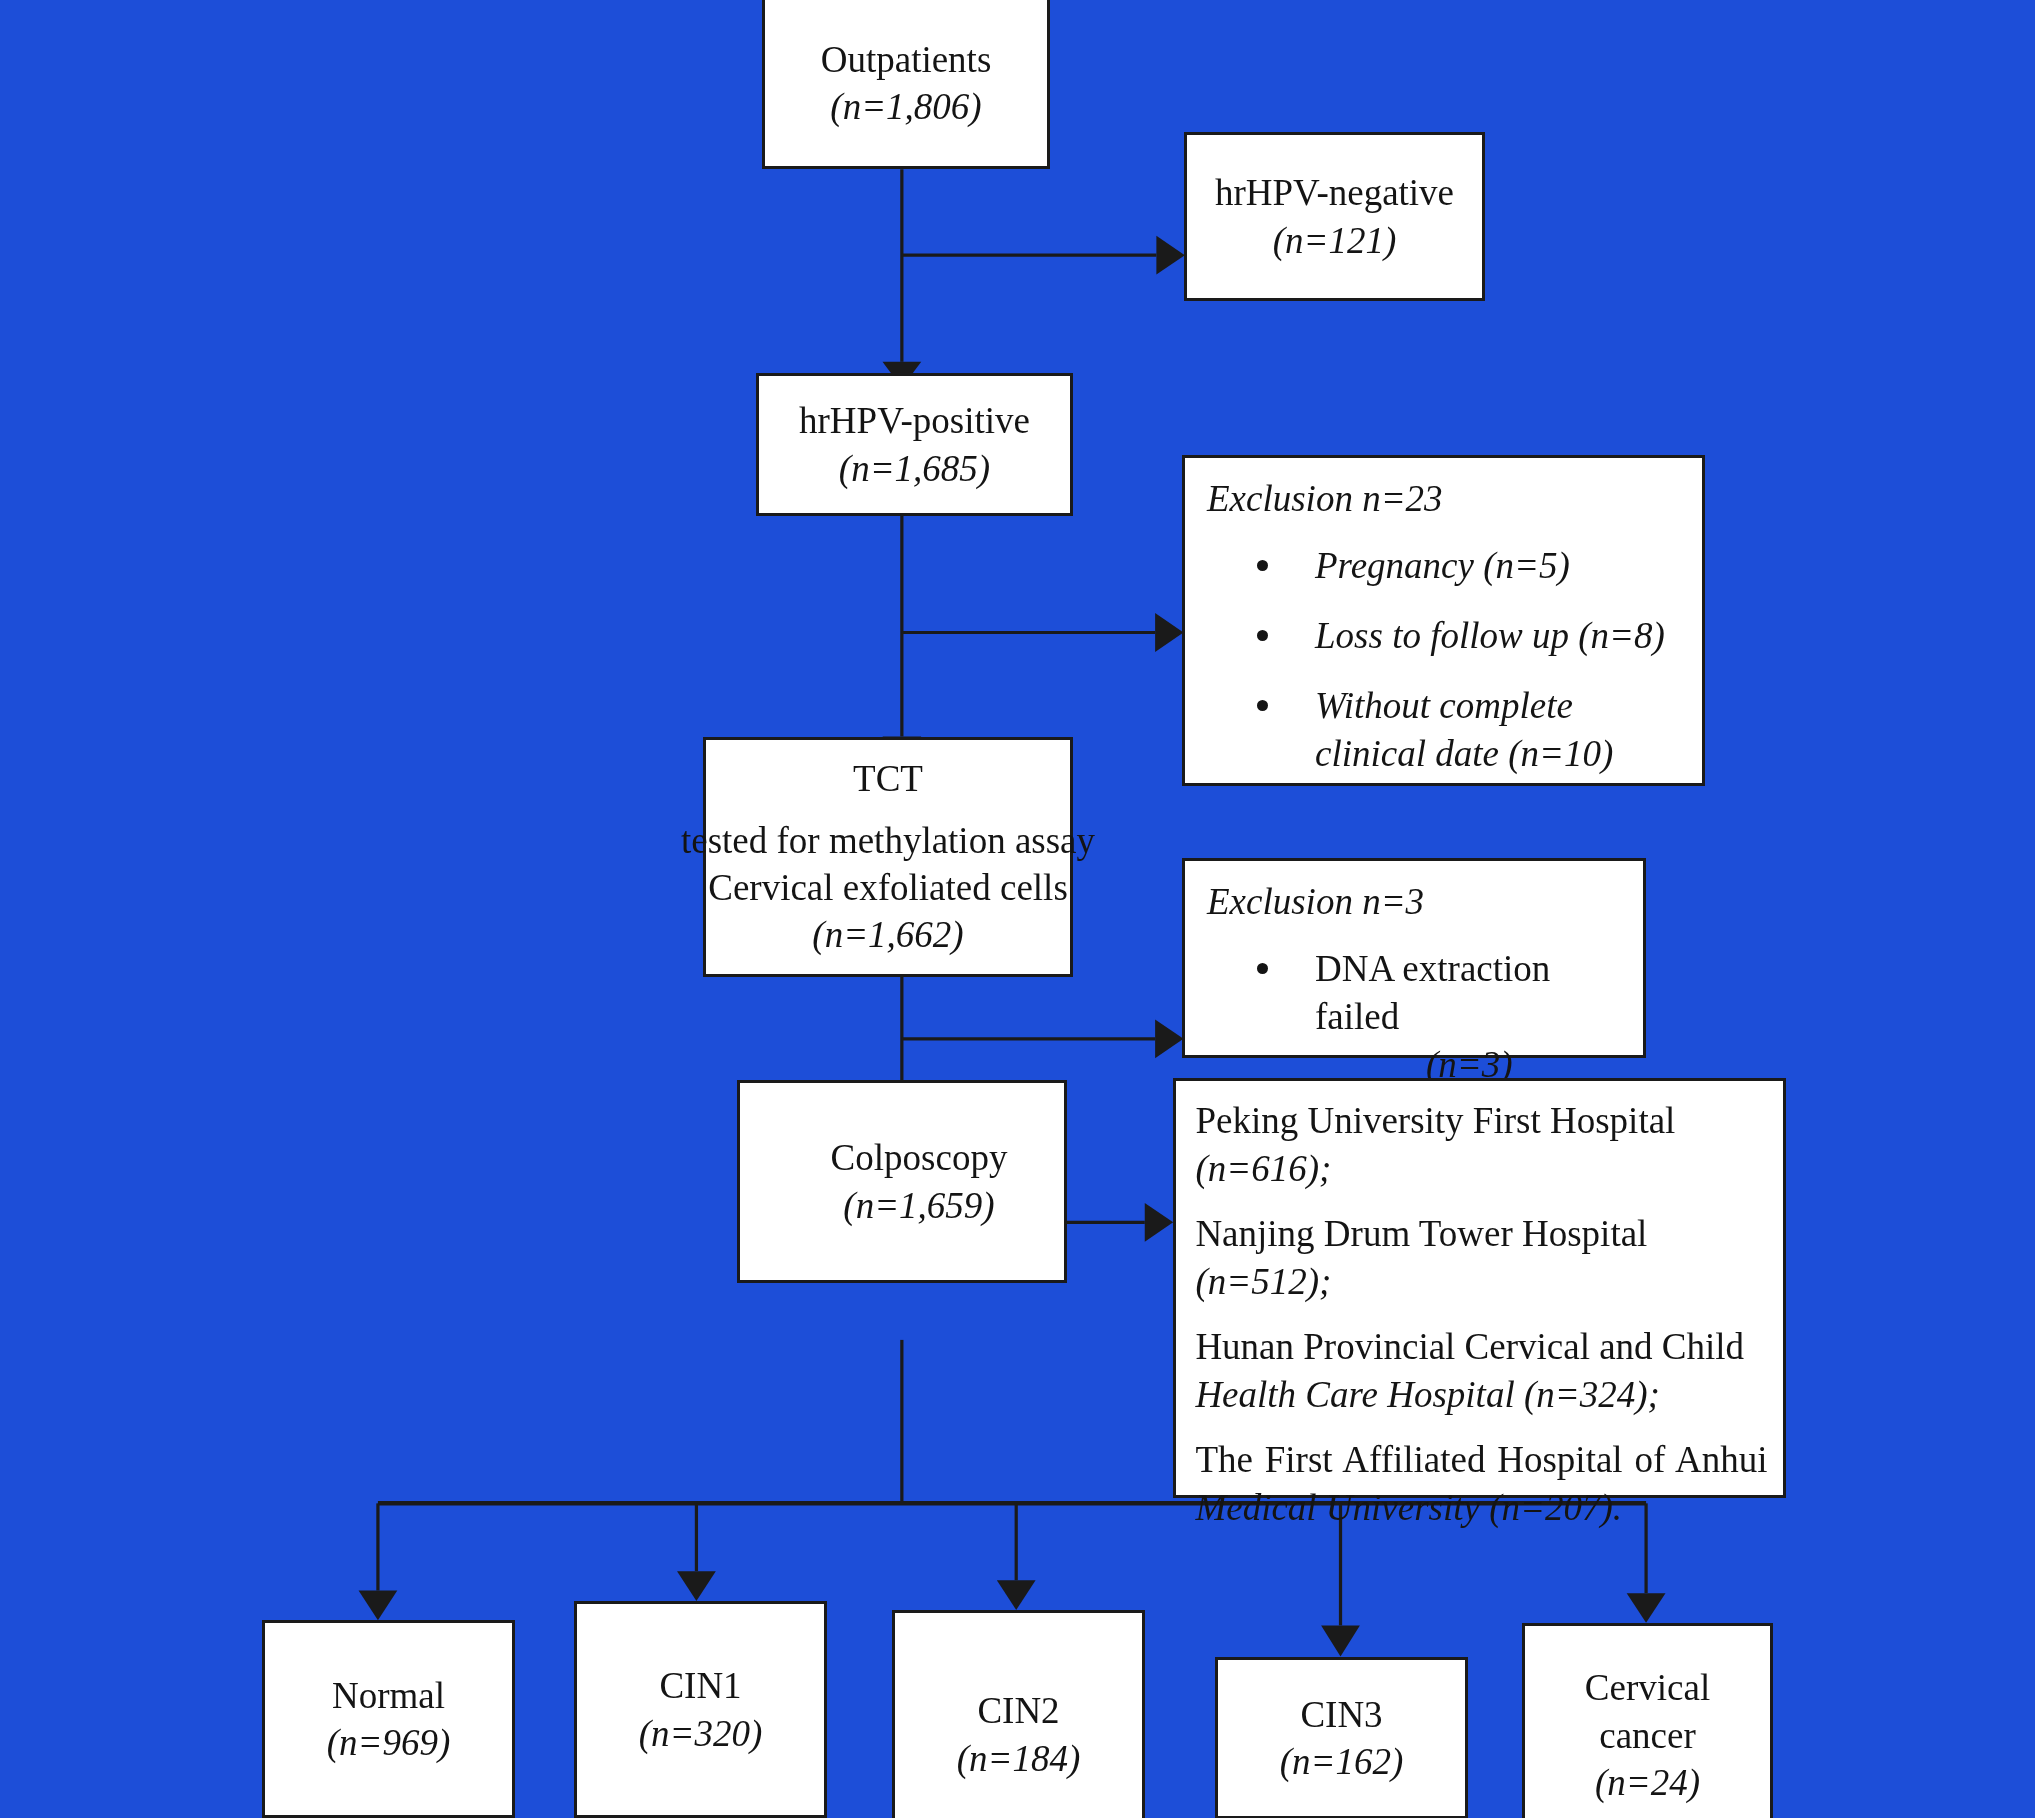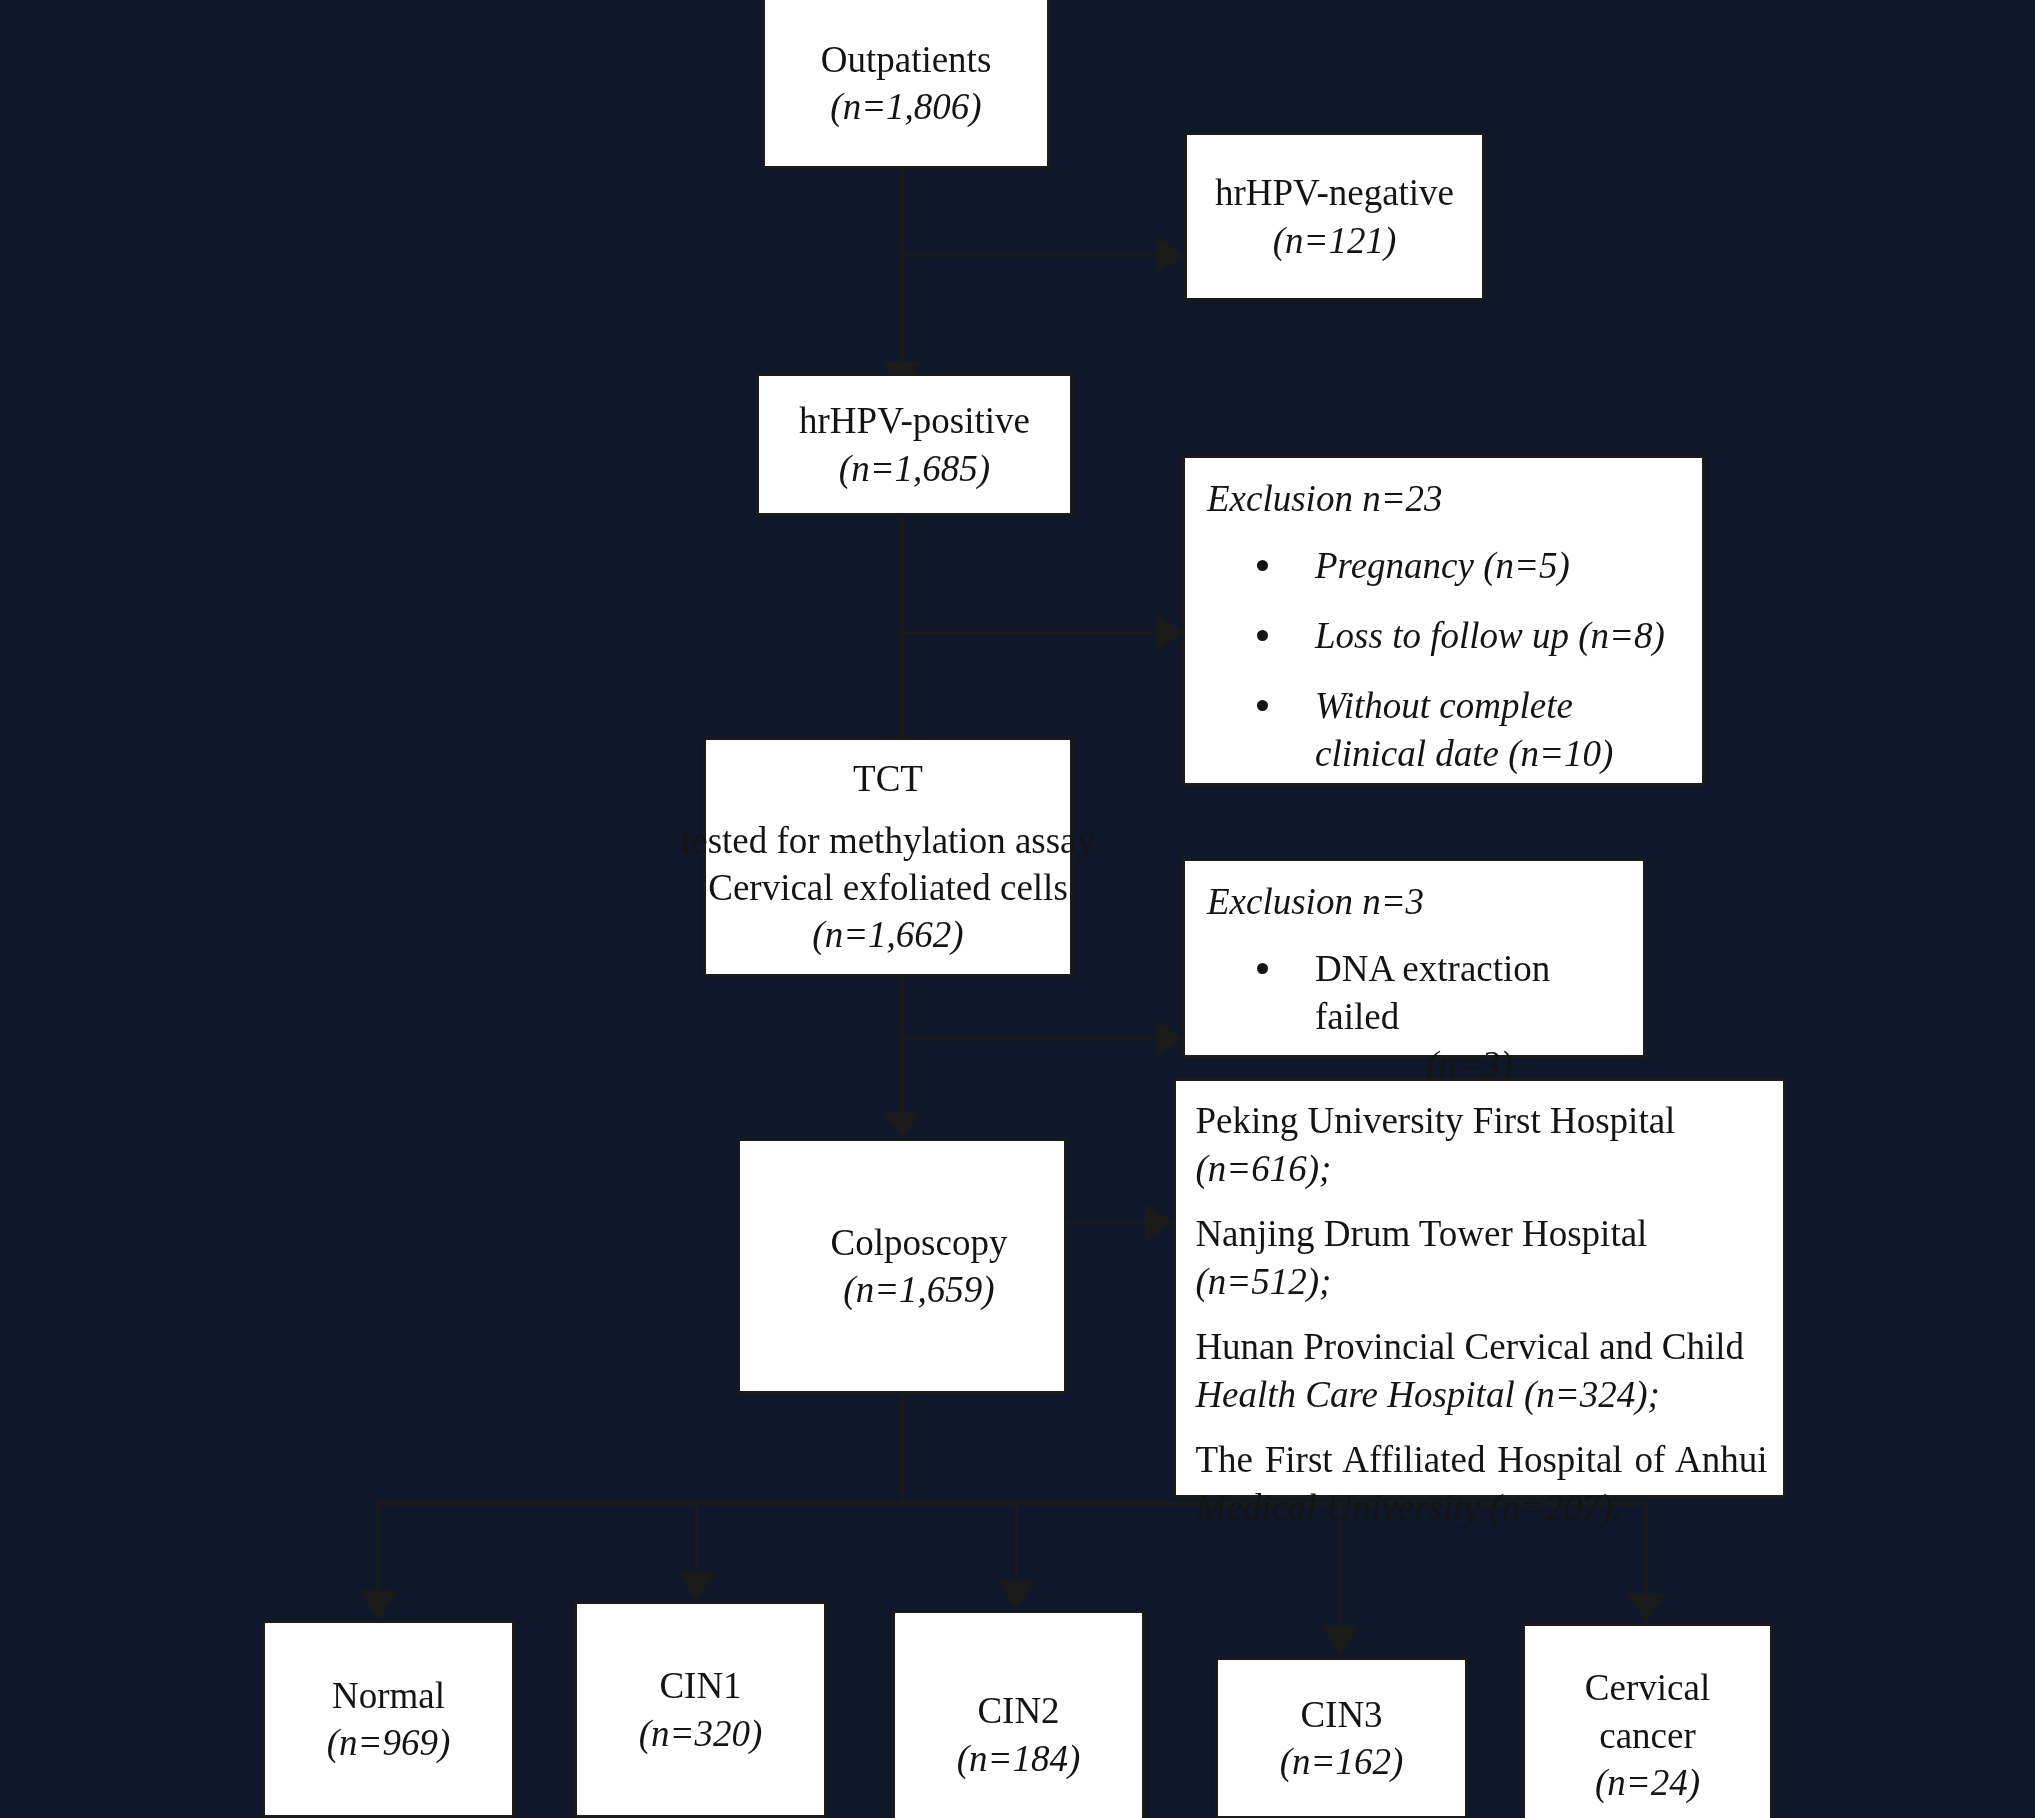--- a/index.html
+++ b/index.html
@@ -4,21 +4,21 @@
 <style>
   html, body {
     margin: 0;
     padding: 0;
     background: #ffffff;
   }
   #flow-root {
     position: relative;
     width: 2035px;
     height: 1818px;
-    background: #0f172a;
+    background: #1d4ed8;
     font-family: "Liberation Serif", "DejaVu Serif", serif;
     color: #1a1a1a;
     overflow: hidden;
   }
   .node {
     position: absolute;
     box-sizing: border-box;
     border: 3.2px solid #1a1a1a;
     background: #ffffff;
     display: flex;
@@ -191,21 +191,21 @@
     <span class="excl-title italic-n">Exclusion <i>n</i>=3</span>
     <ul class="bullet-list">
       <li>
         <span class="dot"></span>
         <span>DNA extraction failed</span>
         <span class="dnafail-line2 italic-n">(<i>n</i>=3)</span>
       </li>
     </ul>
   </div>
 
-  <div class="node" style="left:737px; top:1138px; width:330px; height:256px;padding-left:34px;">
+  <div class="node" style="left:737px; top:1080px; width:330px; height:203px;padding-left:34px;">
     <span class="line">Colposcopy</span>
     <span class="line italic-n">(<i>n</i>=1,659)</span>
   </div>
 
   <div class="node left-align" style="left:1173px; top:1078px; width:613px; height:420px; padding:15.5px 15.5px 15.5px 19.4px;">
     <div class="hosp-list">
       <div class="hosp-item">
         <span class="l1">Peking University First Hospital</span>
         <span class="l2 italic-n">(<i>n</i>=616);</span>
       </div>

